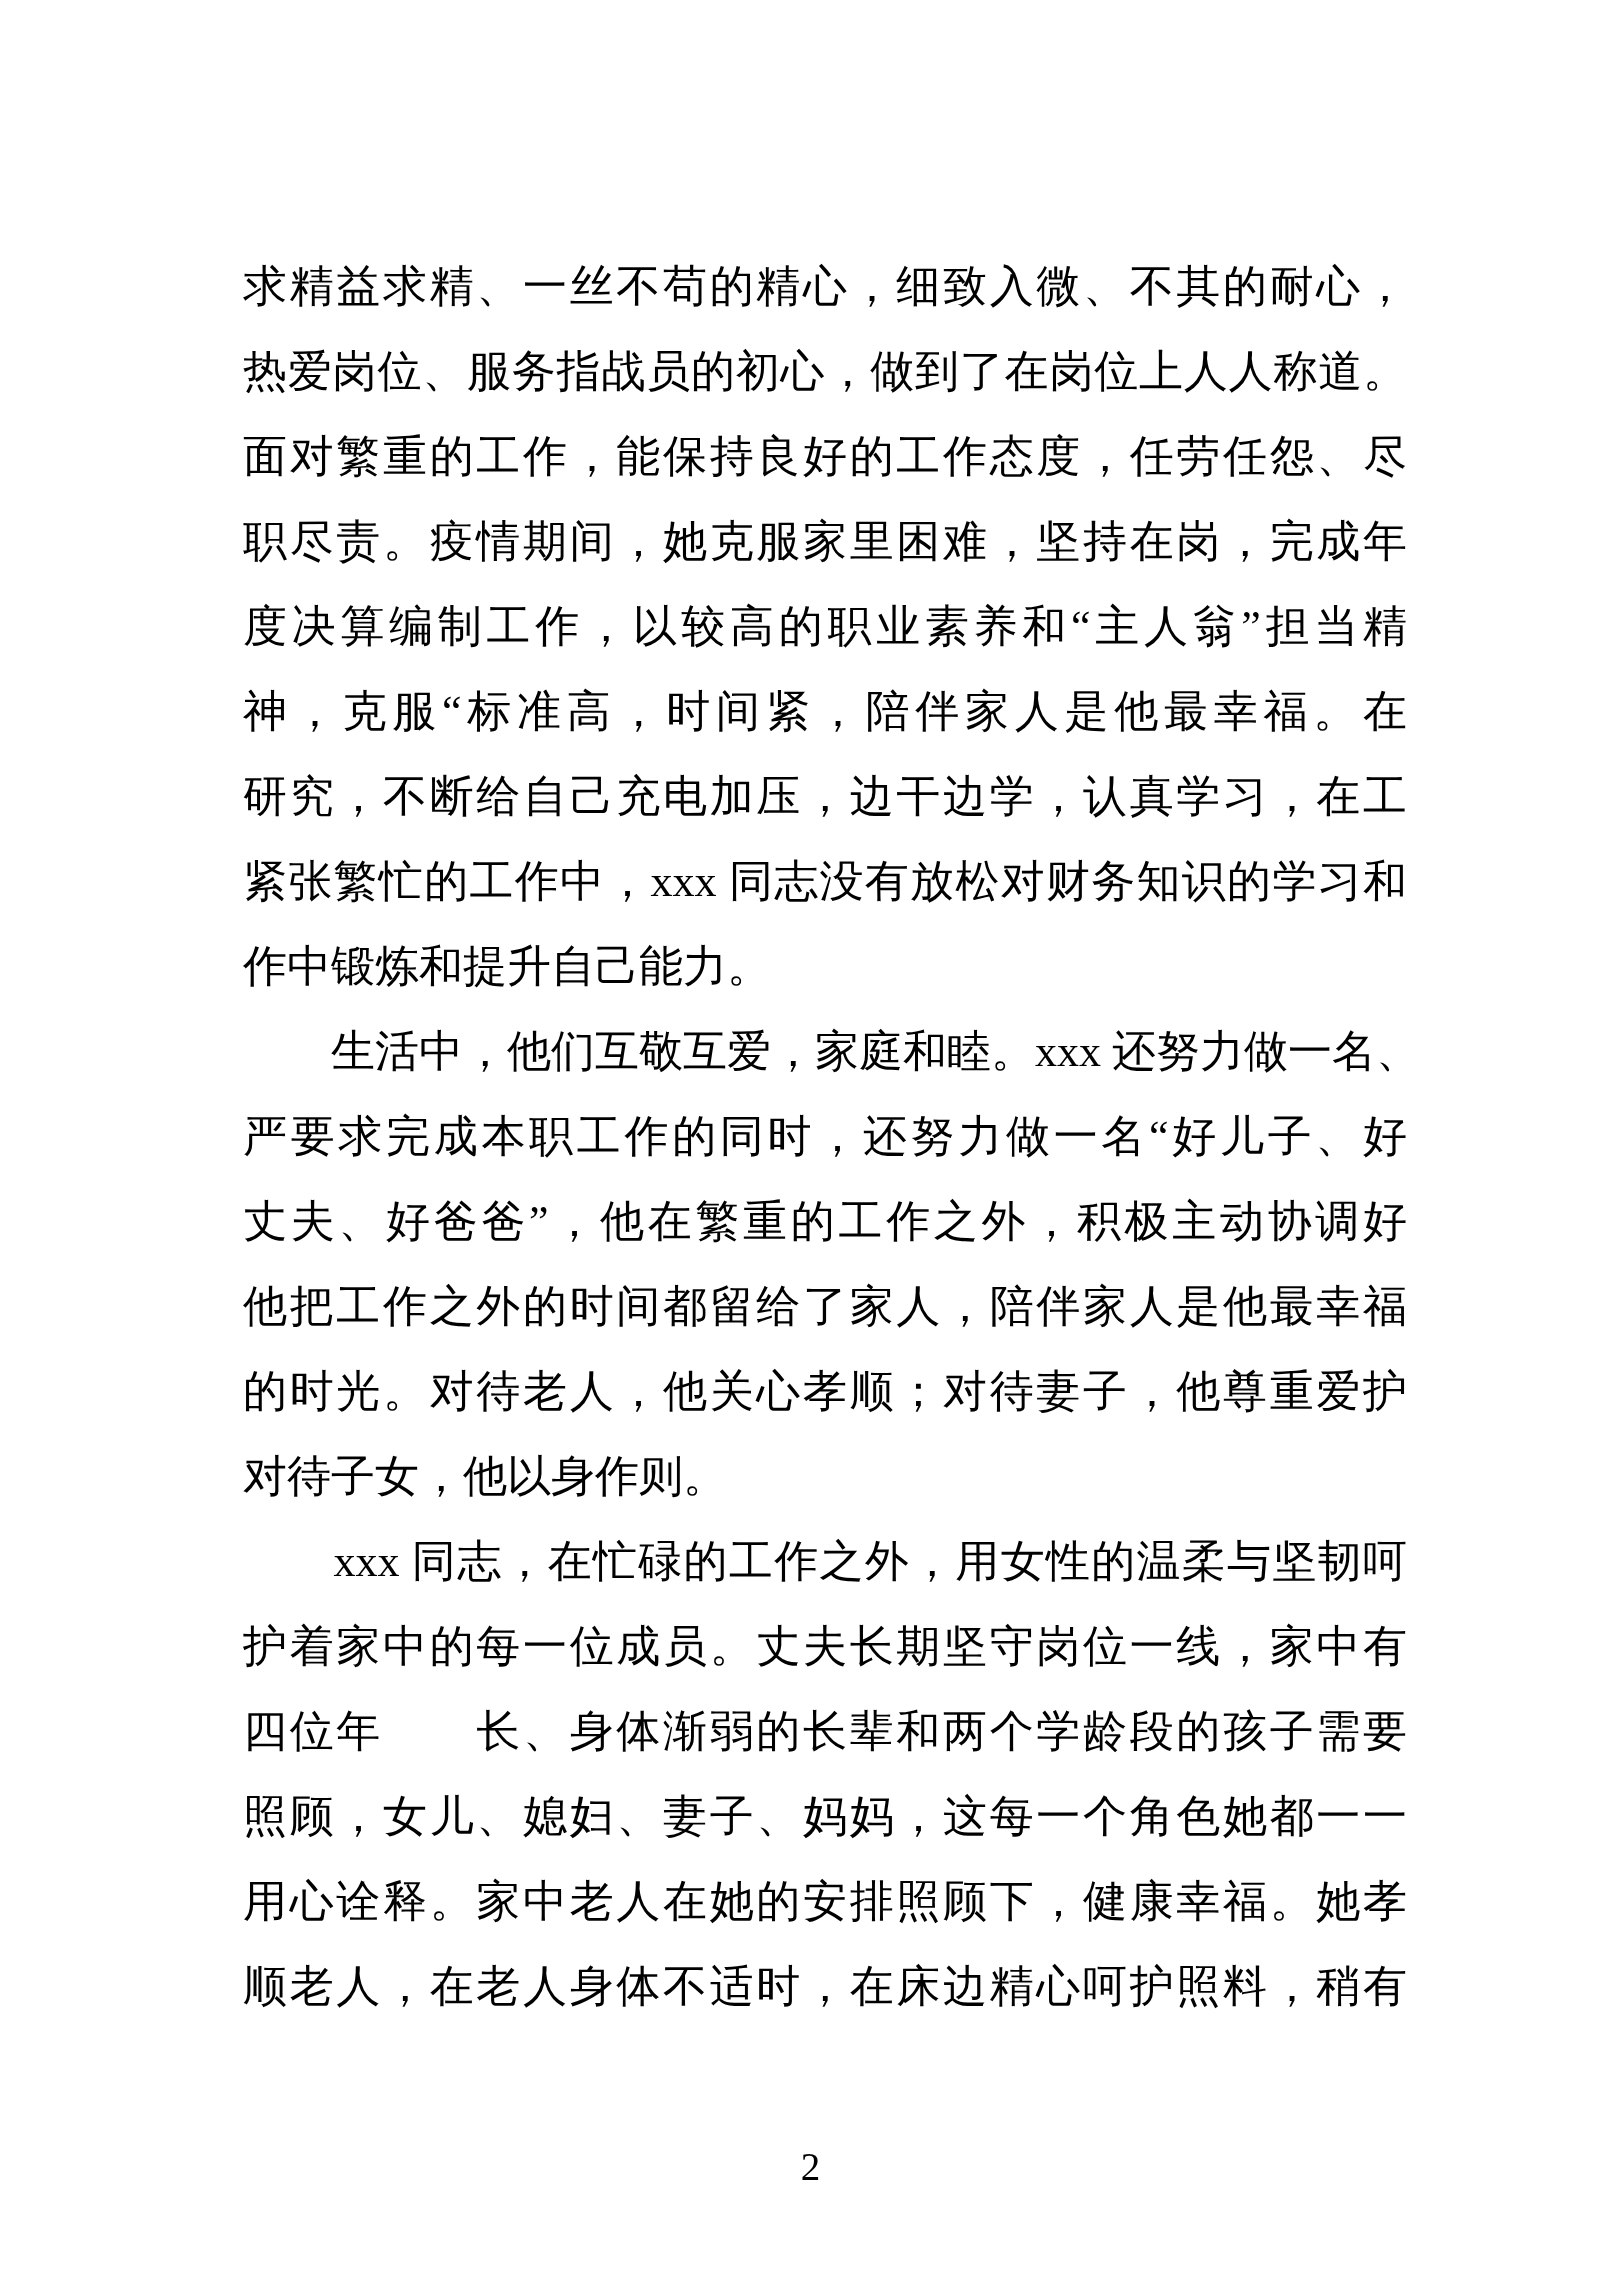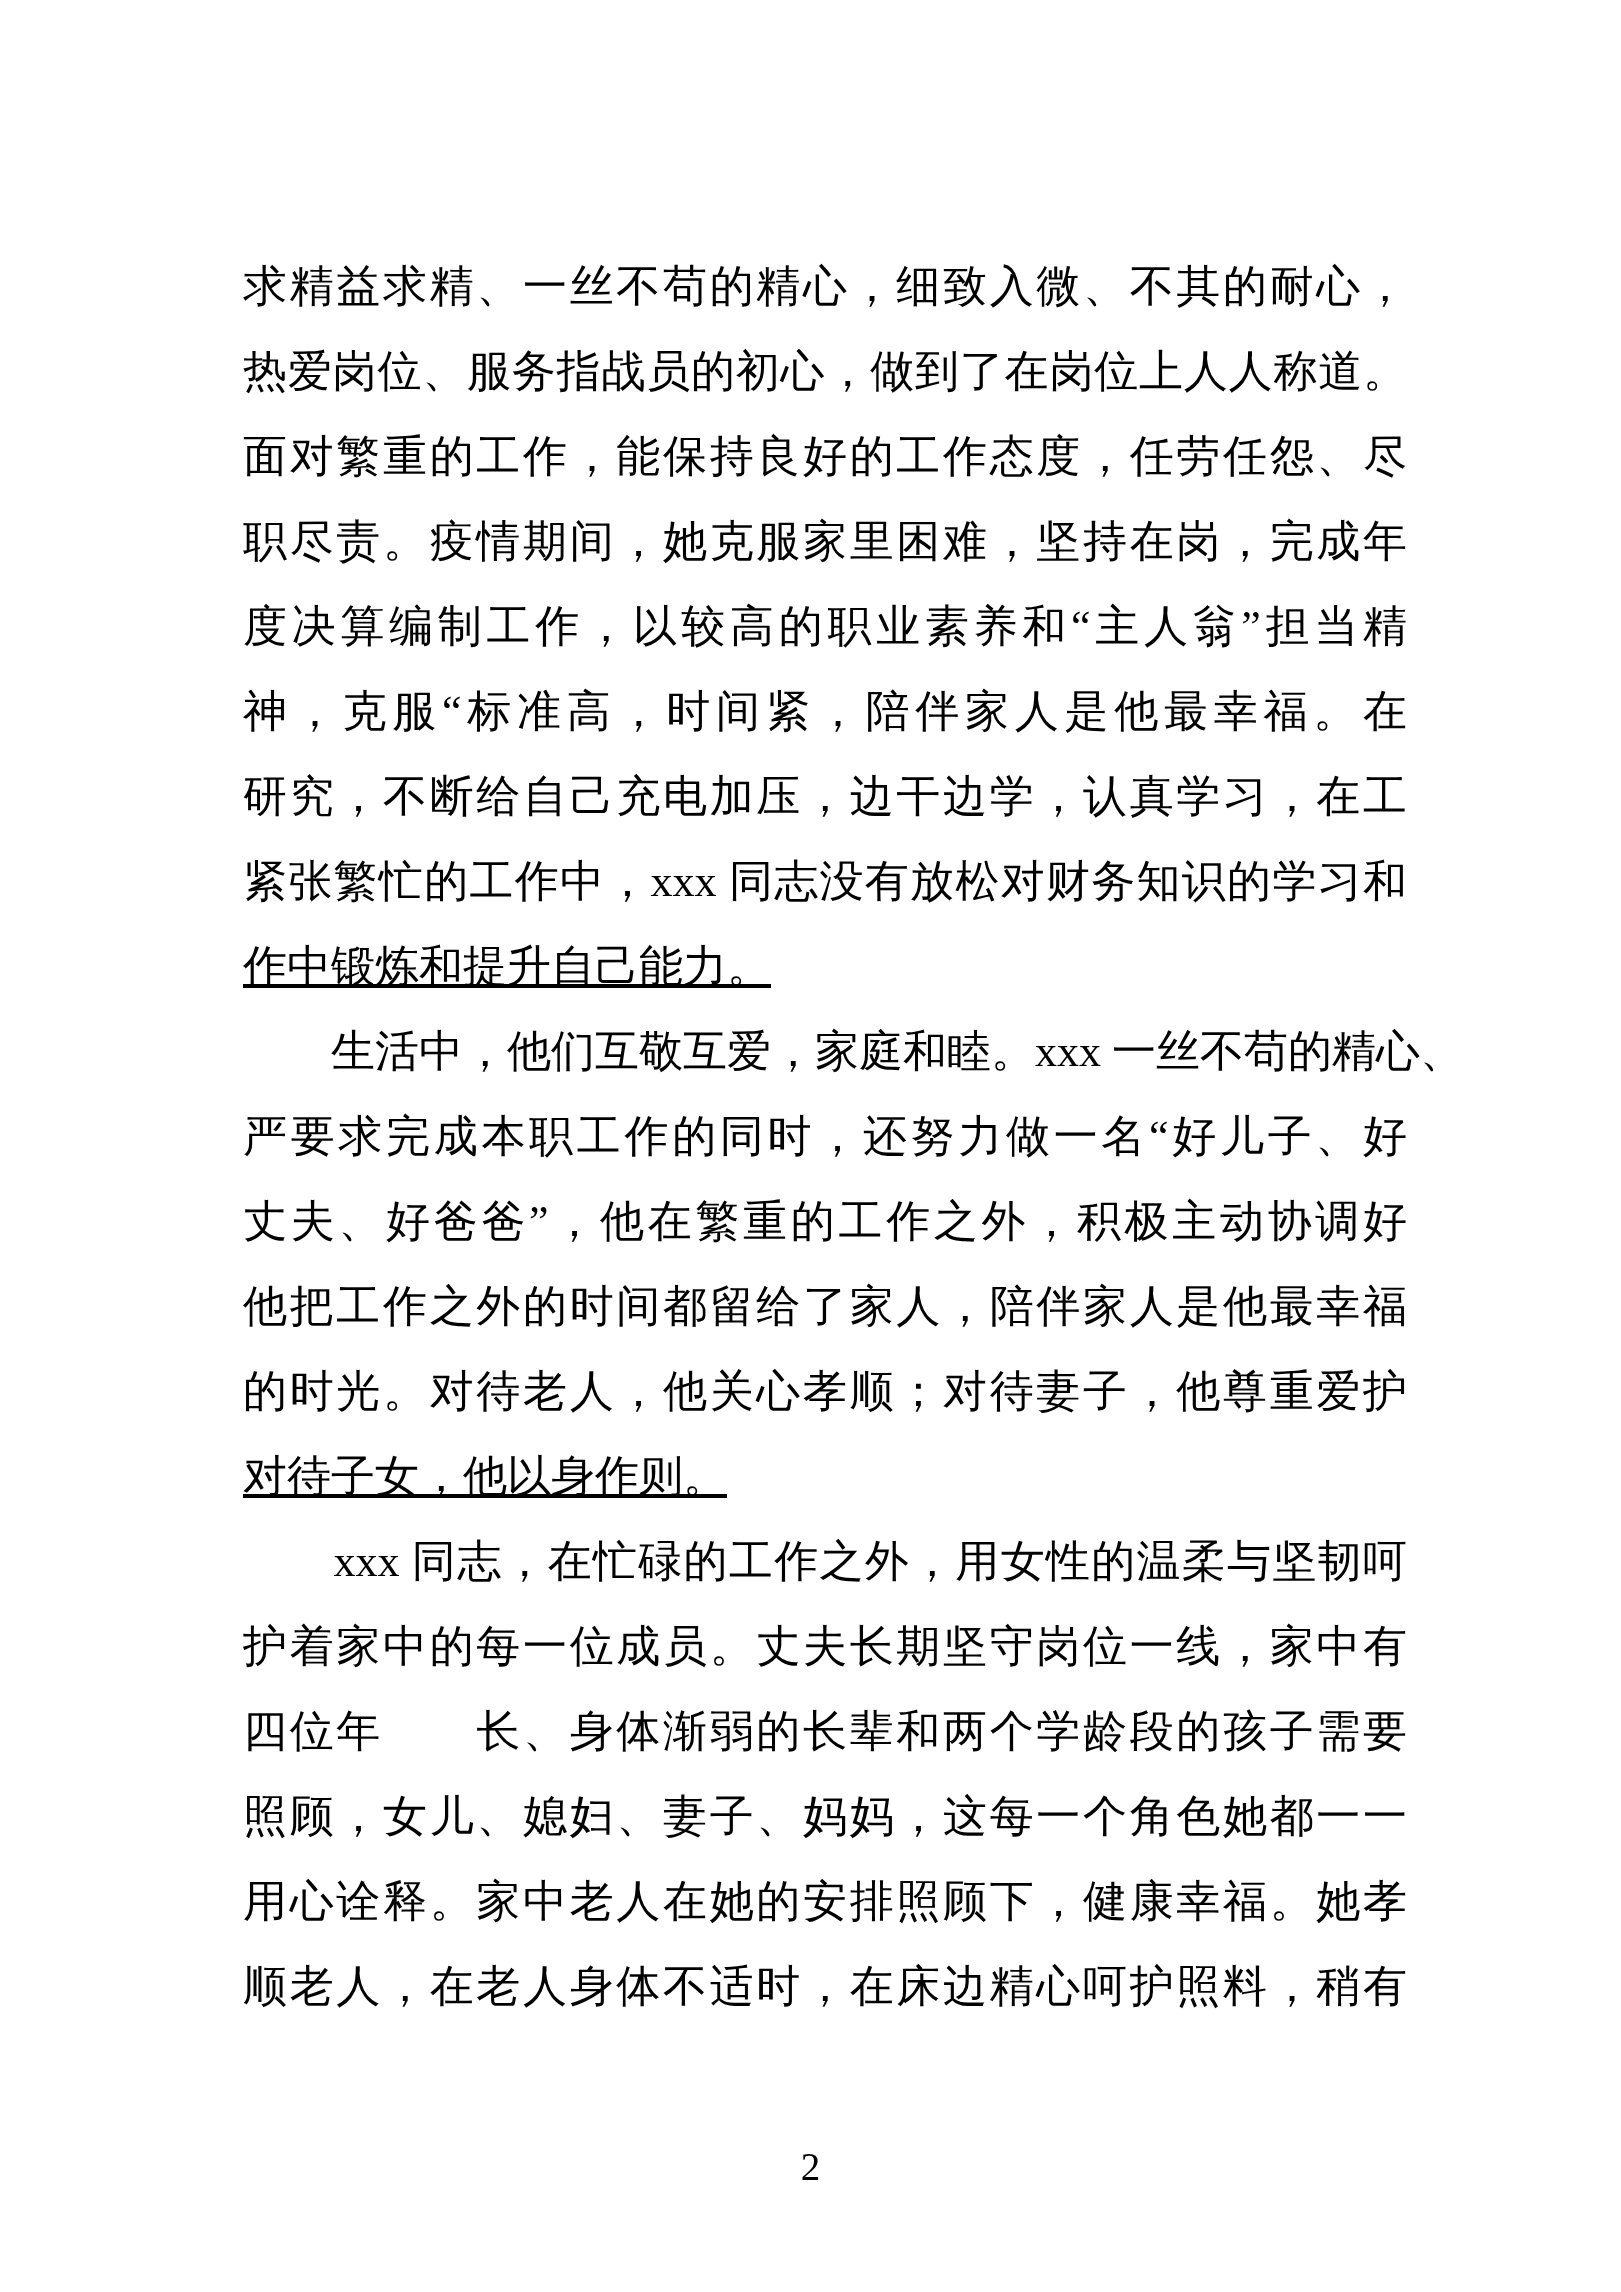--- a/index.html
+++ b/index.html
@@ -28,21 +28,20 @@
     height: 85px;
     line-height: 85px;
     white-space: nowrap;
     text-align: justify;
     text-align-last: justify;
     color: #000000;
   }
   .line.short {
     text-align: left;
     text-align-last: left;
-    text-decoration: underline;
   }
   .page-number {
     position: absolute;
     top: 2113px;
     left: 0;
     width: 1621px;
     text-align: center;
     font-family: "Liberation Serif", serif;
     font-size: 39px;
     line-height: 43px;
@@ -58,21 +57,21 @@
     <div class="line">求精益求精、一丝不苟的精心，细致入微、不其的耐心，</div>
     <div class="line">热爱岗位、服务指战员的初心，做到了在岗位上人人称道。</div>
     <div class="line">面对繁重的工作，能保持良好的工作态度，任劳任怨、尽</div>
     <div class="line">职尽责。疫情期间，她克服家里困难，坚持在岗，完成年</div>
     <div class="line">度决算编制工作，以较高的职业素养和“主人翁”担当精</div>
     <div class="line">神，克服“标准高，时间紧，陪伴家人是他最幸福。在</div>
     <div class="line">研究，不断给自己充电加压，边干边学，认真学习，在工</div>
     <div class="line">紧张繁忙的工作中，xxx 同志没有放松对财务知识的学习和</div>
     <div class="line short">作中锻炼和提升自己能力。</div>
 
-    <div class="line">　　生活中，他们互敬互爱，家庭和睦。xxx 一丝不苟的精心、</div>
+    <div class="line">　　生活中，他们互敬互爱，家庭和睦。xxx 还努力做一名、</div>
     <div class="line">严要求完成本职工作的同时，还努力做一名“好儿子、好</div>
     <div class="line">丈夫、好爸爸”，他在繁重的工作之外，积极主动协调好</div>
     <div class="line">他把工作之外的时间都留给了家人，陪伴家人是他最幸福</div>
     <div class="line">的时光。对待老人，他关心孝顺；对待妻子，他尊重爱护</div>
     <div class="line short">对待子女，他以身作则。</div>
 
     <div class="line">　　xxx 同志，在忙碌的工作之外，用女性的温柔与坚韧呵</div>
     <div class="line">护着家中的每一位成员。丈夫长期坚守岗位一线，家中有</div>
     <div class="line">四位年　　长、身体渐弱的长辈和两个学龄段的孩子需要</div>
     <div class="line">照顾，女儿、媳妇、妻子、妈妈，这每一个角色她都一一</div>

